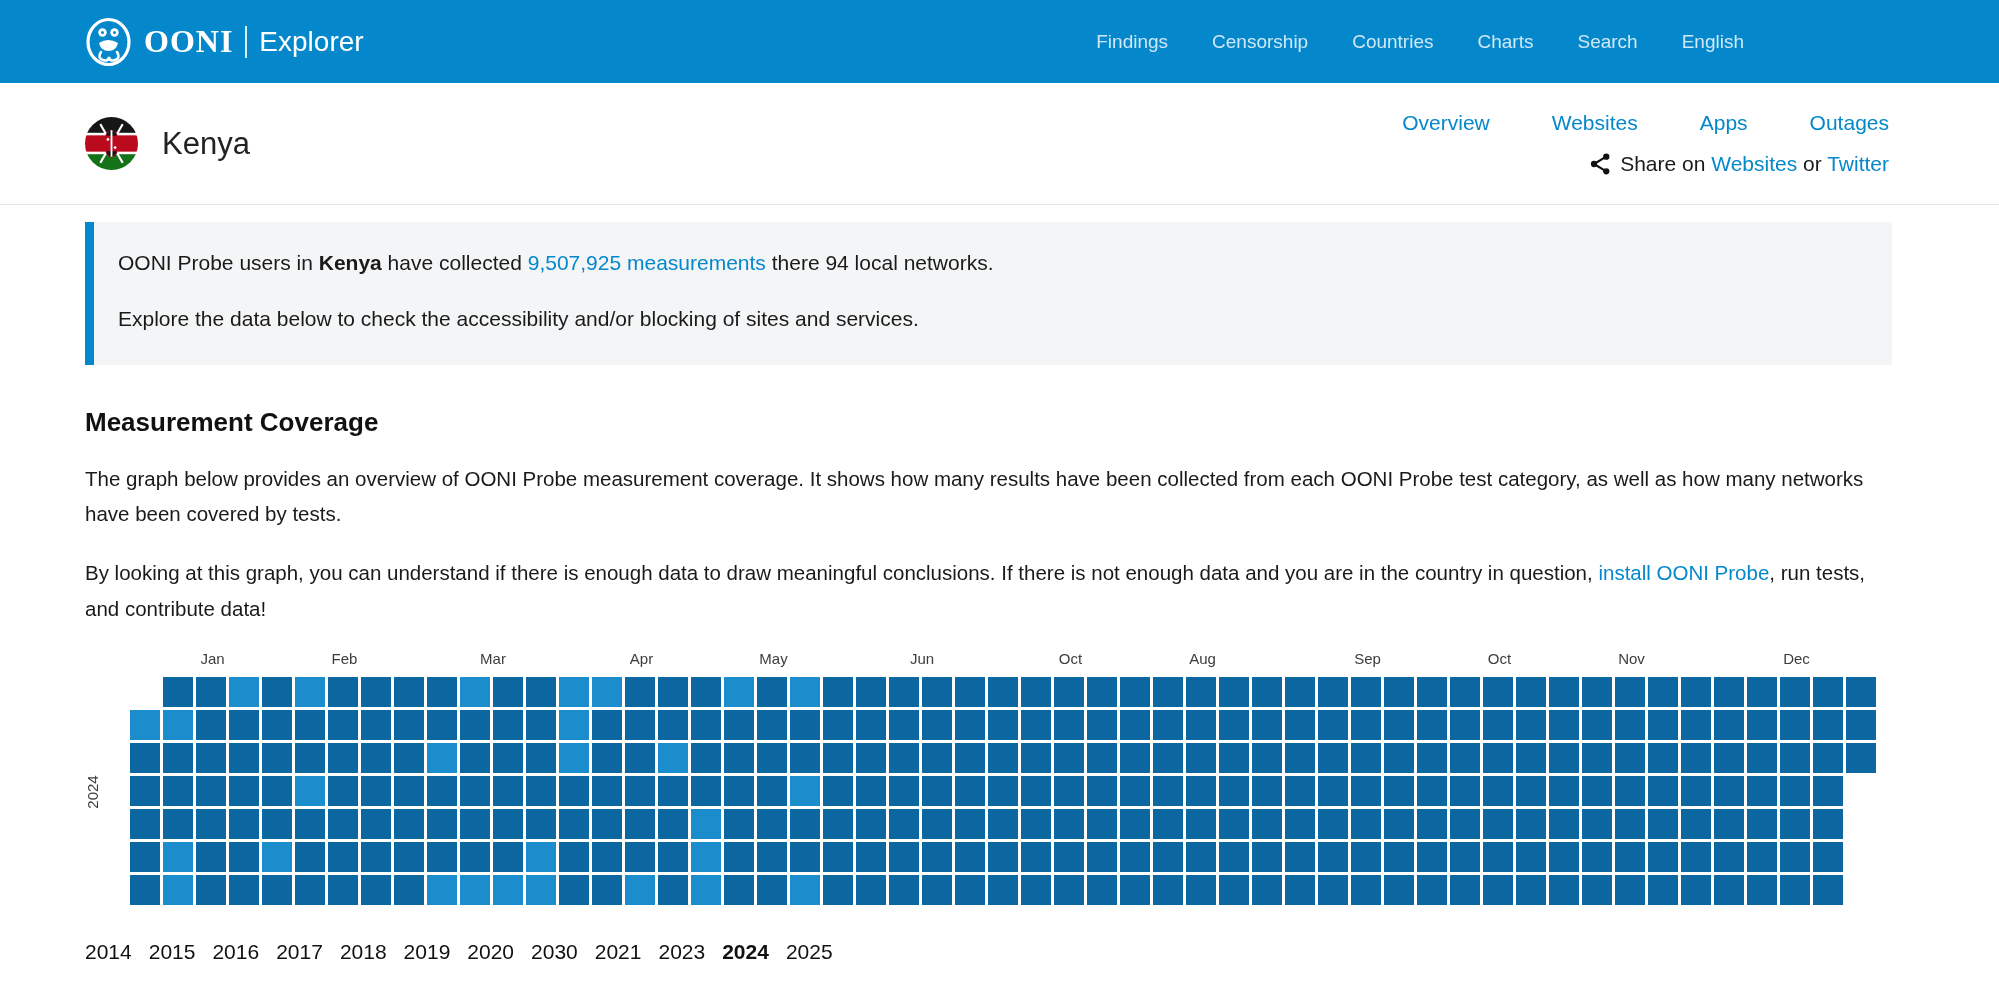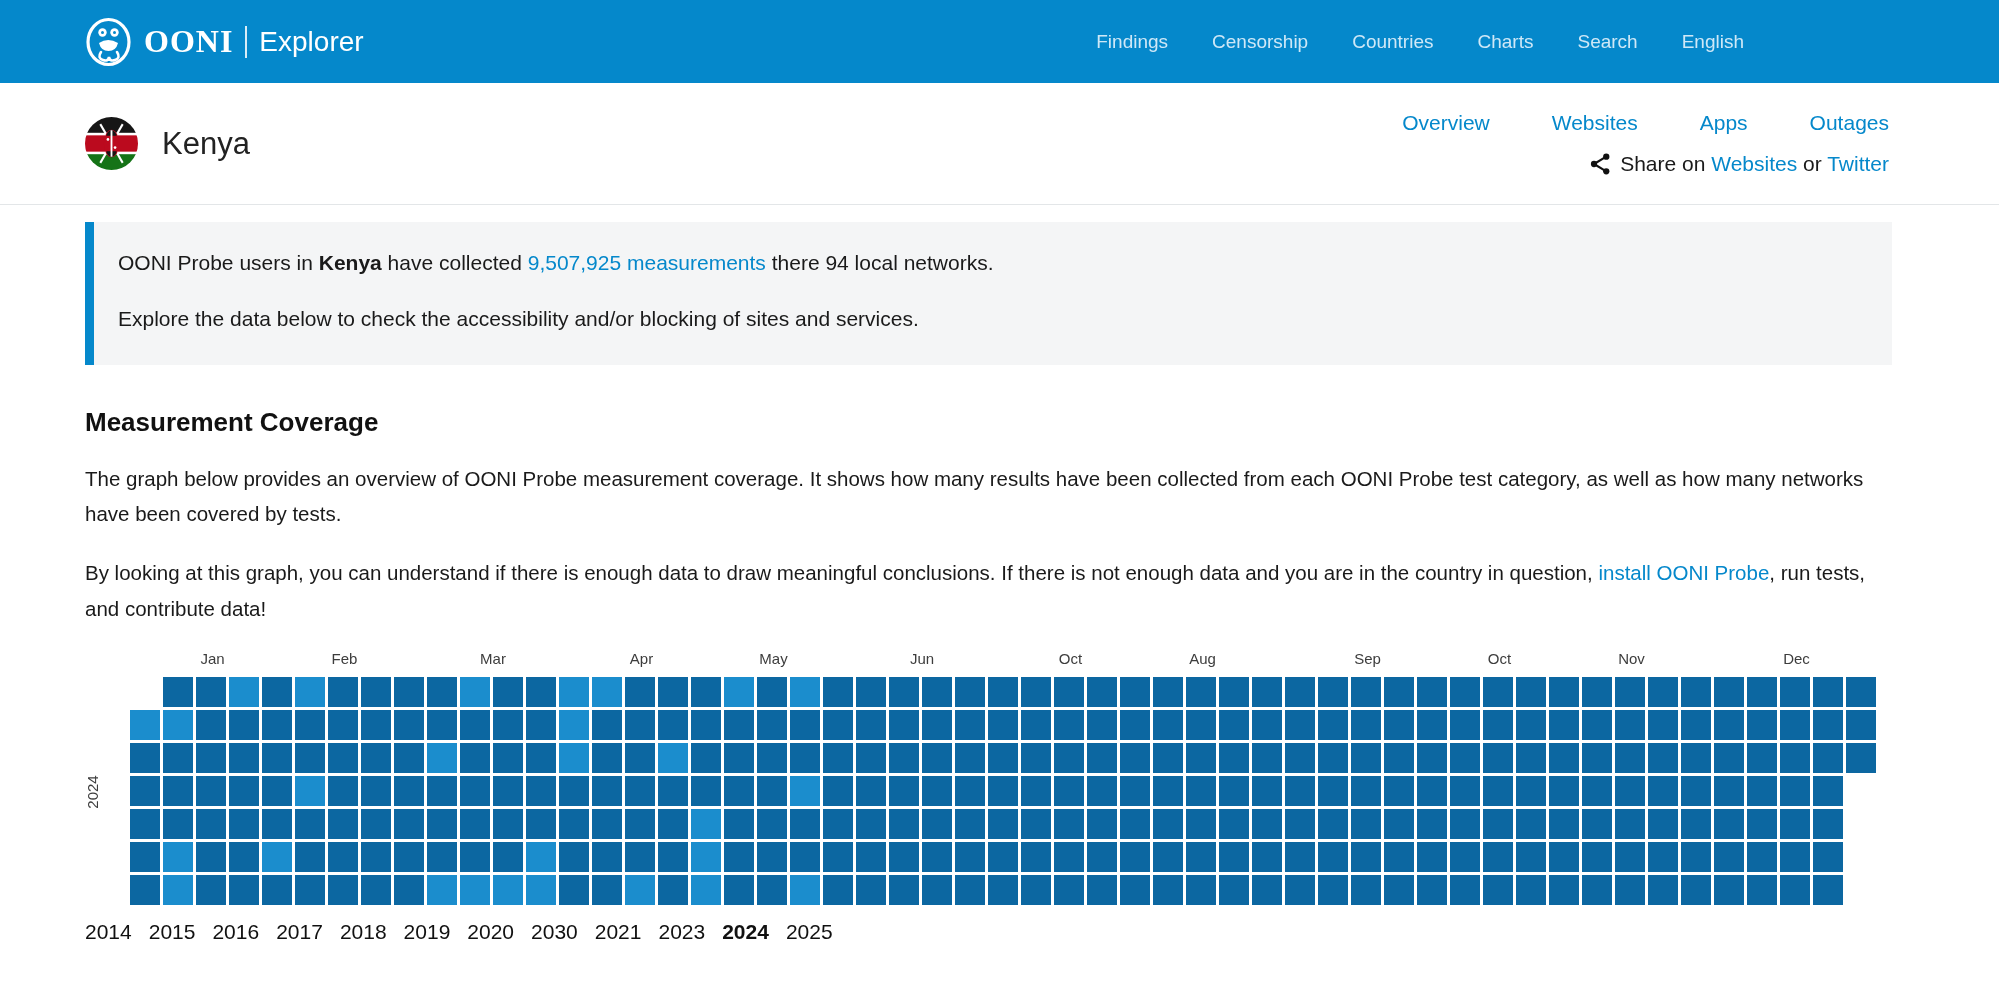--- a/index.html
+++ b/index.html
@@ -51,21 +51,21 @@
     transform:translate(-50%,-50%) rotate(-90deg); transform-origin:center;
     font-size:15px; color:#3d3d3d; }
 
   
   .chart-footer { display:flex; align-items:center; justify-content:space-between;
     margin:12px 110px 0 85px; }
   .legend { display:flex; align-items:center; gap:30px; }
   .legend-item { display:flex; align-items:center; gap:7px; font-size:21px; color:#111; }
   .legend-swatch { width:20px; height:20px; display:inline-block; }
   .year-options { display:flex; gap:17px; font-size:21px; color:#111; }
-  .year-options span { cursor:pointer; }
+  .year-options span { cursor:pointer;margin-top:20px; }
   .year-options span.active { font-weight:700; }
 </style>
 </head>
 <body>
 
 <div class="navbar">
   <div class="brand">
     <span style="display:flex;">
       <svg width="47" height="50" viewBox="0 0 47 50">
         <ellipse cx="23.5" cy="25" rx="20.5" ry="22.5" fill="none" stroke="#fff" stroke-width="3.2"></ellipse>

